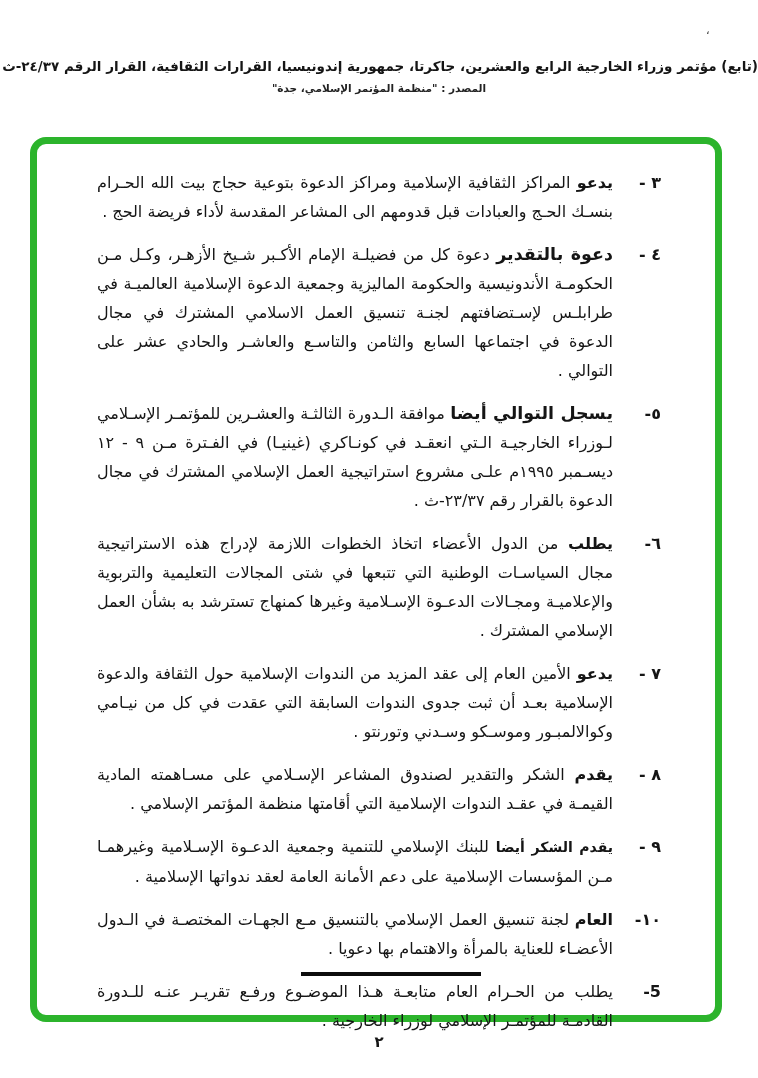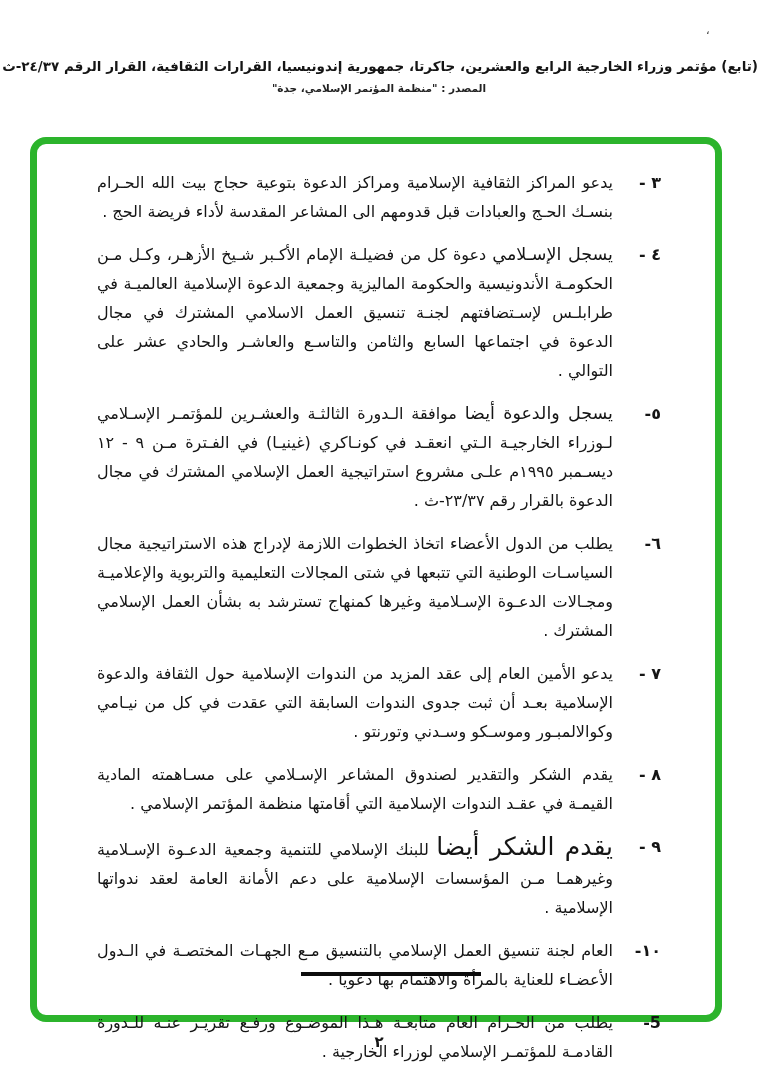--- a/index.html
+++ b/index.html
@@ -48,23 +48,23 @@
   }
   .item .num{
     flex:none;width:48px;
     font-weight:bold;
     white-space:nowrap;
   }
   .item .body{
     flex:1;
     text-align:justify;
   }
-  .lead{font-weight:normal;margin-top:8px;}
+  .lead{font-weight:bold;margin-top:8px;}
   .lead-lg .lead{font-size:17.5px;}
-  .lead-xl .lead{font-size:25px;}
+  .lead-xl .lead{font-size:14px;}
   .end-rule{
     position:absolute;left:301px;top:972px;
     width:180px;height:4px;background:#0c0c0c;
   }
   .page-num{
     position:absolute;top:1033px;left:0;right:0;
     text-align:center;
     font-size:15px;font-weight:bold;
   }
 </style>
@@ -83,26 +83,26 @@
   <div class="green-box">
     <div class="items">
 
       <div class="item">
         <span class="num">٣ -</span>
         <div class="body"><span class="lead">يدعو</span> <span>المراكز الثقافية الإسلامية ومراكز الدعوة بتوعية حجاج بيت الله الحـرام بنسـك الحـج والعبادات قبل قدومهم الى المشاعر المقدسة لأداء فريضة الحج .</span></div>
       </div>
 
       <div class="item lead-lg">
         <span class="num">٤ -</span>
-        <div class="body"><span class="lead">يسجل الإسـلامي</span> <span>دعوة كل من فضيلـة الإمام الأكـبر شـيخ الأزهـر، وكـل مـن الحكومـة الأندونيسية والحكومة الماليزية وجمعية الدعوة الإسلامية العالميـة في طرابلـس لإسـتضافتهم لجنـة تنسيق العمل الاسلامي المشترك في مجال الدعوة في اجتماعها السابع والثامن والتاسـع والعاشـر والحادي عشر على التوالي .</span></div>
+        <div class="body"><span class="lead">دعوة بالتقدير</span> <span>دعوة كل من فضيلـة الإمام الأكـبر شـيخ الأزهـر، وكـل مـن الحكومـة الأندونيسية والحكومة الماليزية وجمعية الدعوة الإسلامية العالميـة في طرابلـس لإسـتضافتهم لجنـة تنسيق العمل الاسلامي المشترك في مجال الدعوة في اجتماعها السابع والثامن والتاسـع والعاشـر والحادي عشر على التوالي .</span></div>
       </div>
 
       <div class="item lead-lg">
         <span class="num">٥-</span>
-        <div class="body"><span class="lead">يسجل والدعوة أيضا</span> <span>موافقة الـدورة الثالثـة والعشـرين للمؤتمـر الإسـلامي لـوزراء الخارجيـة الـتي انعقـد في كونـاكري (غينيـا) في الفـترة مـن ٩ - ١٢ ديسـمبر ١٩٩٥م علـى مشروع استراتيجية العمل الإسلامي المشترك في مجال الدعوة بالقرار رقم ٢٣/٣٧-ث .</span></div>
+        <div class="body"><span class="lead">يسجل التوالي أيضا</span> <span>موافقة الـدورة الثالثـة والعشـرين للمؤتمـر الإسـلامي لـوزراء الخارجيـة الـتي انعقـد في كونـاكري (غينيـا) في الفـترة مـن ٩ - ١٢ ديسـمبر ١٩٩٥م علـى مشروع استراتيجية العمل الإسلامي المشترك في مجال الدعوة بالقرار رقم ٢٣/٣٧-ث .</span></div>
       </div>
 
       <div class="item">
         <span class="num">٦-</span>
         <div class="body"><span class="lead">يطلب</span> <span>من الدول الأعضاء اتخاذ الخطوات اللازمة لإدراج هذه الاستراتيجية مجال السياسـات الوطنية التي تتبعها في شتى المجالات التعليمية والتربوية والإعلاميـة ومجـالات الدعـوة الإسـلامية وغيرها كمنهاج تسترشد به بشأن العمل الإسلامي المشترك .</span></div>
       </div>
 
       <div class="item">
         <span class="num">٧ -</span>
         <div class="body"><span class="lead">يدعو</span> <span>الأمين العام إلى عقد المزيد من الندوات الإسلامية حول الثقافة والدعوة الإسلامية بعـد أن ثبت جدوى الندوات السابقة التي عقدت في كل من نيـامي وكوالالمبـور وموسـكو وسـدني وتورنتو .</span></div>

